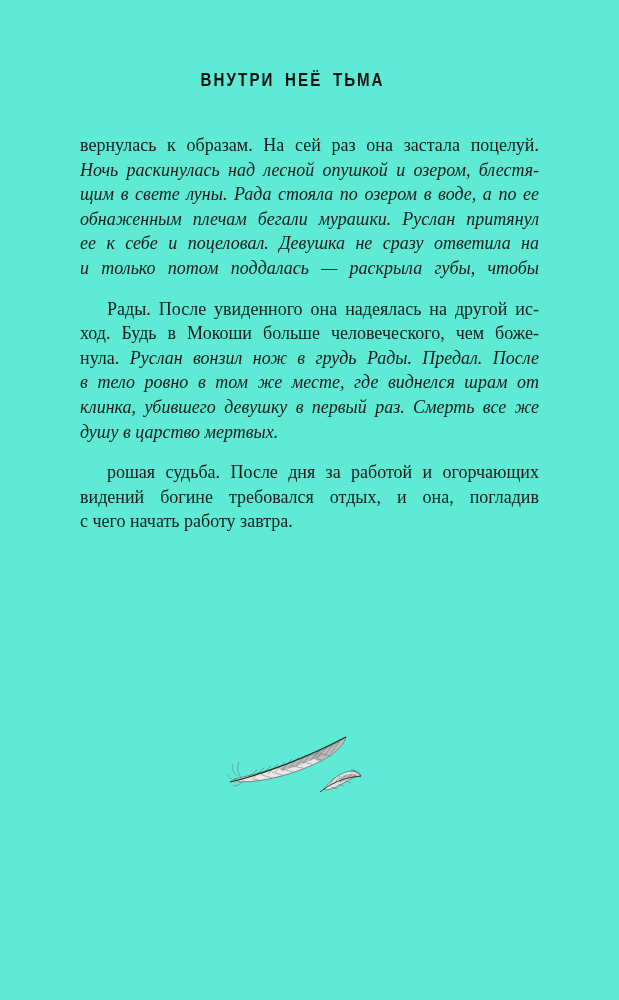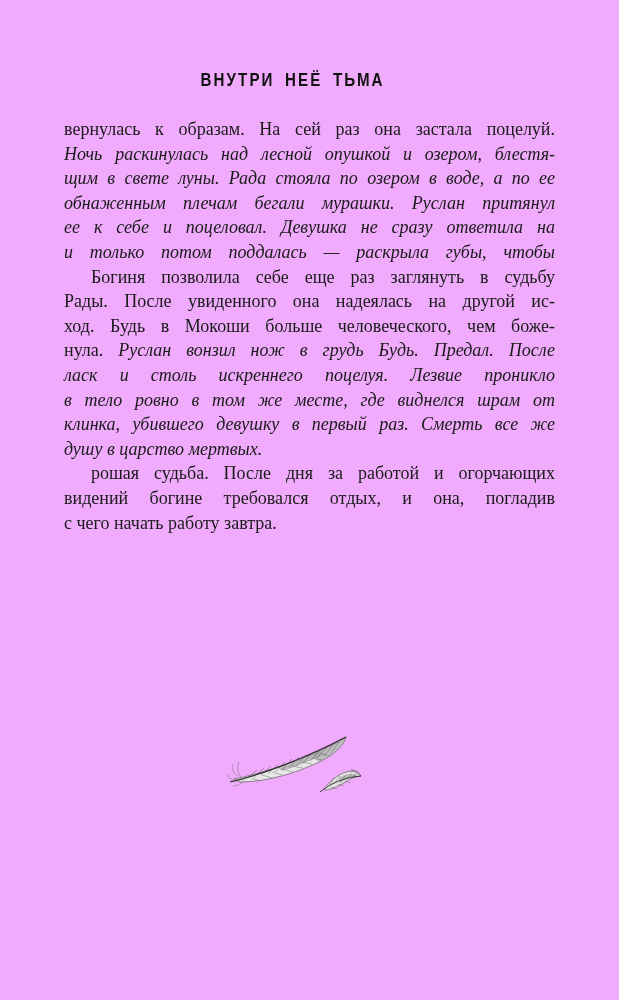--- a/index.html
+++ b/index.html
@@ -1,19 +1,19 @@
 <!DOCTYPE html>
 <html lang="ru"><head>
 <meta charset="utf-8">
 <style>
   html,body{margin:0;padding:0;background:#888;}
   .page{
     position:relative;
     width:619px;height:1000px;
-    background:#f0abfc;
+    background:#5eead4;
     overflow:hidden;
     font-family:"Liberation Serif", serif;
     color:#1a1a1a;
   }
   
   .chapter-header{
     position:absolute;
     top:70px;left:0;width:619px;
     text-align:center;
   }
@@ -29,21 +29,21 @@
     transform-origin:center;
     white-space:nowrap;
   }
   
   .text-block{
     position:absolute;
     top:117px;left:64px;width:491px;
     font-size:18px;
     line-height:24.6px;
   }
-  .para{margin:0;padding:0;}
+  .para{margin:16px;padding:0;}
   .line{
     text-align:justify;
     text-align-last:justify;
     -moz-text-align-last:justify;
     white-space:normal;
   }
   .line.last{
     text-align-last:left;
     -moz-text-align-last:left;
   }
@@ -70,25 +70,23 @@
   <div class="text-block" id="textBlock">
       <div class="para">
         <div class="line"><span class="seg regular">вернулась к образам. На сей раз она застала поцелуй.</span></div>
         <div class="line"><span class="seg italic">Ночь раскинулась над лесной опушкой и озером, блестя-</span></div>
         <div class="line"><span class="seg italic">щим в свете луны. Рада стояла по озером в воде, а по ее</span></div>
         <div class="line"><span class="seg italic">обнаженным плечам бегали мурашки. Руслан притянул</span></div>
         <div class="line"><span class="seg italic">ее к себе и поцеловал. Девушка не сразу ответила на</span></div>
         <div class="line"><span class="seg italic">и только потом поддалась — раскрыла губы, чтобы</span></div>
       </div>
       <div class="para indent">
-        <div class="line"><span class="seg regular">Богиня позволила себе еще раз заглянуть в судьбу</span></div>
         <div class="line"><span class="seg regular">Рады. После увиденного она надеялась на другой ис-</span></div>
         <div class="line"><span class="seg regular">ход. Будь в Мокоши больше человеческого, чем боже-</span></div>
-        <div class="line"><span class="seg regular">нула. </span><span class="seg italic">Руслан вонзил нож в грудь Будь. Предал. После</span></div>
-        <div class="line"><span class="seg italic">ласк и столь искреннего поцелуя. Лезвие проникло</span></div>
+        <div class="line"><span class="seg regular">нула. </span><span class="seg italic">Руслан вонзил нож в грудь Рады. Предал. После</span></div>
         <div class="line"><span class="seg italic">в тело ровно в том же месте, где виднелся шрам от</span></div>
         <div class="line"><span class="seg italic">клинка, убившего девушку в первый раз. Смерть все же</span></div>
         <div class="line last"><span class="seg italic">душу в царство мертвых.</span></div>
       </div>
       <div class="para indent">
         <div class="line"><span class="seg regular">рошая судьба. После дня за работой и огорчающих</span></div>
         <div class="line"><span class="seg regular">видений богине требовался отдых, и она, погладив</span></div>
         <div class="line last"><span class="seg regular">с чего начать работу завтра.</span></div>
       </div>
     </div>

